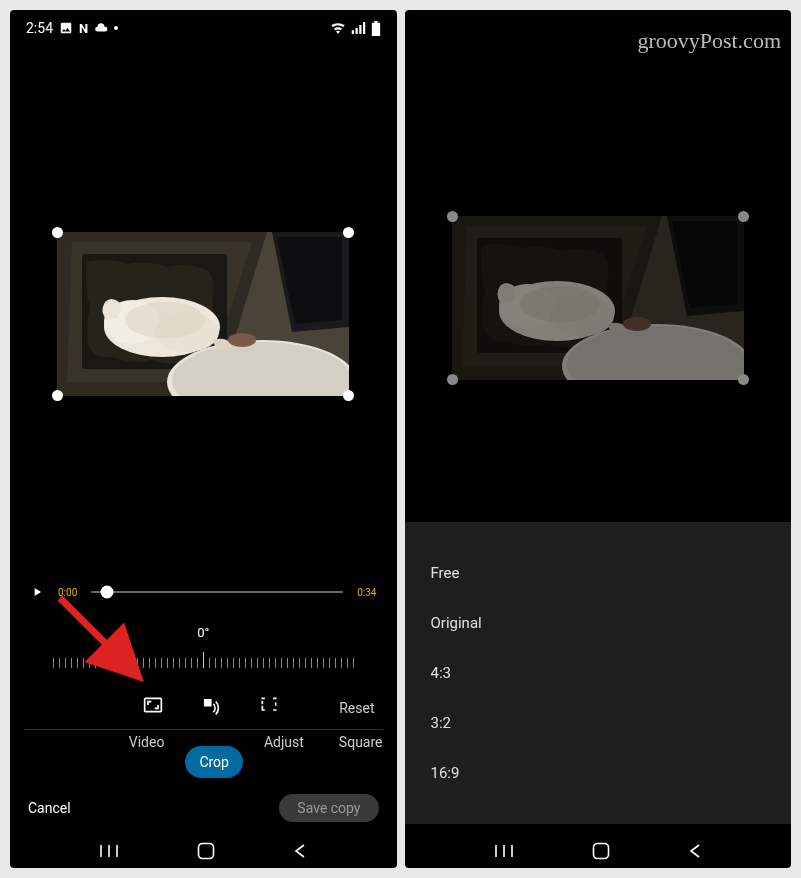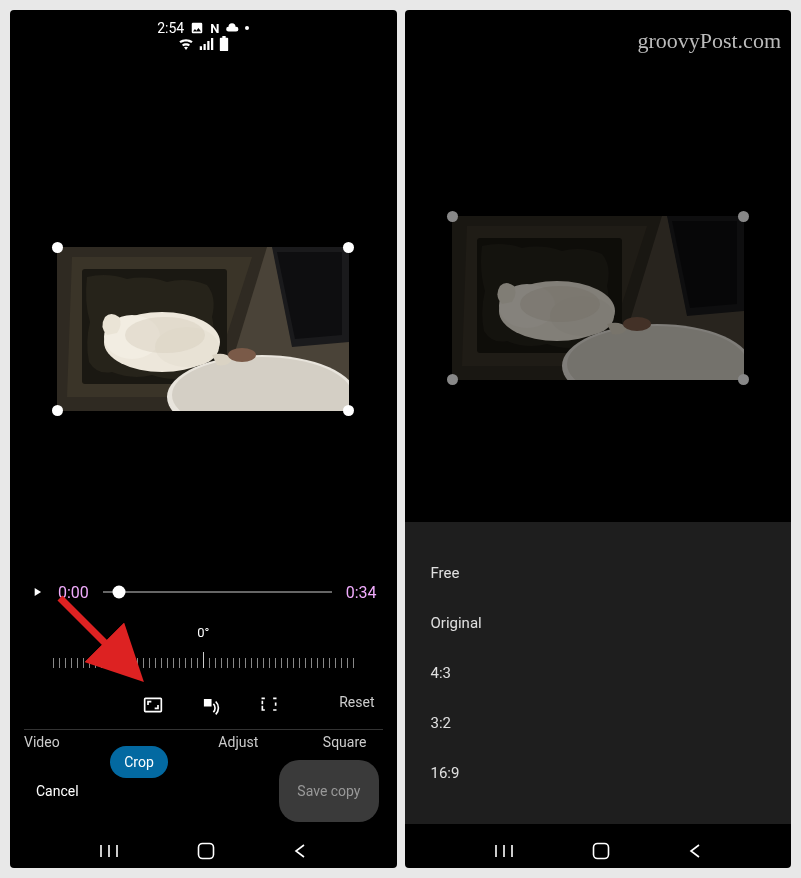--- a/index.html
+++ b/index.html
@@ -1,61 +1,61 @@
 <!DOCTYPE html>
 <html><head>
 <meta charset="utf-8">
 <style>
   * { margin:0; padding:0; box-sizing:border-box; font-family:-apple-system,BlinkMacSystemFont,"Segoe UI",Roboto,sans-serif; }
   body { background:#e8e8e8; width:801px; height:878px; overflow:hidden; position:relative; }
   .container { display:flex; gap:8px; padding:10px; }
   .phone { width:387px; height:858px; background:#000; position:relative; overflow:hidden; border-radius:4px; }
   .watermark { position:absolute; top:28px; right:20px; color:#bbb; font-family:Georgia,serif; font-size:22px; z-index:50; pointer-events:none;margin-left:6px; }
   
-  .status-bar { display:flex; justify-content:space-between; align-items:center; color:#fff; padding:10px 16px; font-size:14px;flex-direction:column; }
+  .status-bar { display:flex; justify-content:space-between; align-items:center; color:#fff; padding:10px 16px; font-size:14px; }
   .status-left { display:flex; align-items:center; gap:6px; }
   .status-right { display:flex; align-items:center; gap:5px; }
   .status-icon { fill:#fff; }
   
   .video-area { position:relative; width:292px; height:164px; margin:186px auto 0; }
   .phone.right .video-area { margin-top:206px; }
   .thumb { width:100%; height:100%; border-radius:2px; overflow:hidden; position:relative; }
   .thumb svg { display:block; }
   .dim-overlay { position:absolute; inset:0; background:rgba(0,0,0,0.45); }
   .handle { position:absolute; width:11px; height:11px; background:#fff; border-radius:50%; }
   .handle.dim { background:#888; }
   .handle.tl { top:-5px; left:-5px; }
   .handle.tr { top:-5px; right:-5px; }
   .handle.bl { bottom:-5px; left:-5px; }
   .handle.br { bottom:-5px; right:-5px; }
   
   .playback { position:absolute; bottom:264px; left:0; right:0; display:flex; align-items:center; padding:0 20px; gap:14px; color:#fff; font-size:13px; }
   .play-icon { cursor:pointer; }
-  .time { font-size:16px; color:#f0abfc; }
+  .time { font-size:10px; color:#eab308; }
   .seek { flex:1; height:24px; position:relative; }
   .seek-track { position:absolute; top:50%; left:0; right:0; height:2px; background:#666; transform:translateY(-50%); }
   .seek-thumb { position:absolute; top:50%; left:16px; width:13px; height:13px; background:#fff; border-radius:50%; transform:translate(-50%,-50%); }
   
   .rotation { position:absolute; bottom:200px; left:0; right:0; text-align:center; color:#fff; font-size:13px; }
   .ruler { margin-top:6px; height:22px; display:flex; justify-content:center; gap:5px; align-items:flex-end; padding:0 20px; }
   .tick { width:1px; height:10px; background:#888; }
   .tick.mid { height:16px; background:#ccc; }
   
-  .tools { position:absolute; bottom:152px; left:0; right:0; display:flex; align-items:flex-start; justify-content:center; gap:36px; color:#fff; padding:0 8px;margin-left:16px; }
+  .tools { position:absolute; bottom:152px; left:0; right:0; display:flex; align-items:flex-end; justify-content:center; gap:36px; color:#fff; padding:0 8px;margin-left:16px; }
   .tool-btn { width:22px; height:22px; display:flex; align-items:center; justify-content:center; cursor:pointer; }
   .reset { position:absolute; right:22px; font-size:14px; color:#ccc; cursor:pointer; }
   .divider { position:absolute; bottom:138px; left:14px; right:14px; height:1px; background:#333; }
   
-  .tabs { position:absolute; bottom:90px; left:0; right:16px; display:flex; justify-content:space-between; gap:24px; color:#ccc; font-size:14px; }
+  .tabs { position:absolute; bottom:90px; left:0; right:0; display:flex; justify-content:flex-end; gap:7px; color:#ccc; font-size:14px; }
   .tab { padding:8px 14px; border-radius:16px; cursor:pointer; }
   .tab.active { background:#0369a1; color:#fff;margin-top:20px; }
   
-  .actions { position:absolute; bottom:46px; left:8px; right:0; display:flex; justify-content:space-between; align-items:center; padding:0 18px;text-align:center; }
+  .actions { position:absolute; bottom:46px; left:0; right:0; display:flex; justify-content:space-between; align-items:center; padding:0 18px;text-align:center; }
   .cancel { color:#fff; font-size:14px; cursor:pointer; }
-  .save { background:#3a3a3a; color:#999; padding:23px 18px; border-radius:20px; font-size:14px; cursor:pointer; }
+  .save { background:#3a3a3a; color:#999; padding:6px 18px; border-radius:20px; font-size:14px; cursor:pointer; }
   
   .nav { position:absolute; bottom:8px; left:0; right:0; display:flex; justify-content:space-around; align-items:center; padding:0 50px; }
   .nav-btn { cursor:pointer; }
   
   .arrow { position:absolute; left:38px; bottom:172px; z-index:20; pointer-events:none; }
   
   .aspect-panel { position:absolute; bottom:44px; left:0; right:0; background:#1e1e1e; padding:26px 0; }
   .aspect-item { color:#e0e0e0; font-size:15px; padding:16px 26px; cursor:pointer; }
 </style>
 </head>

